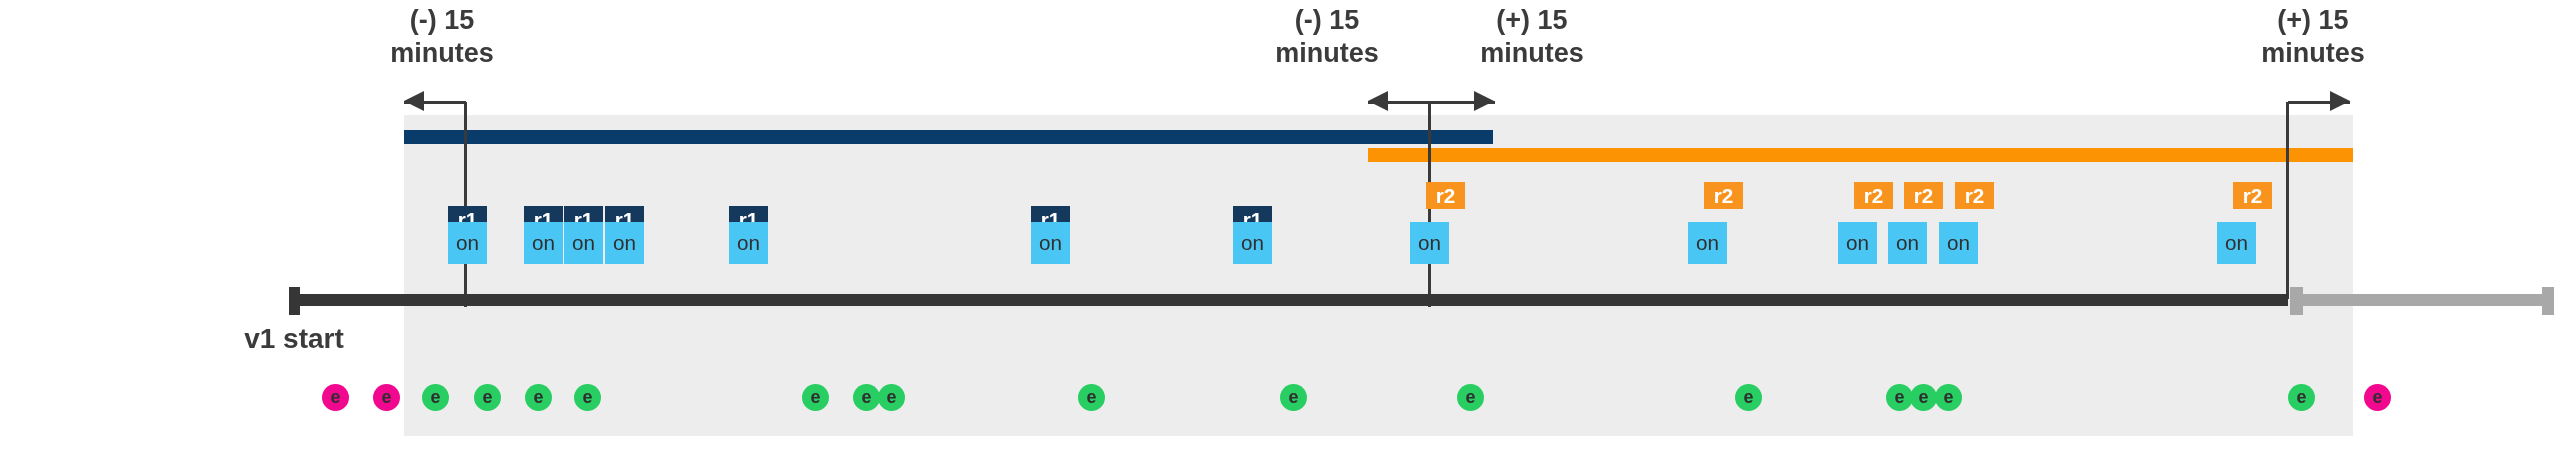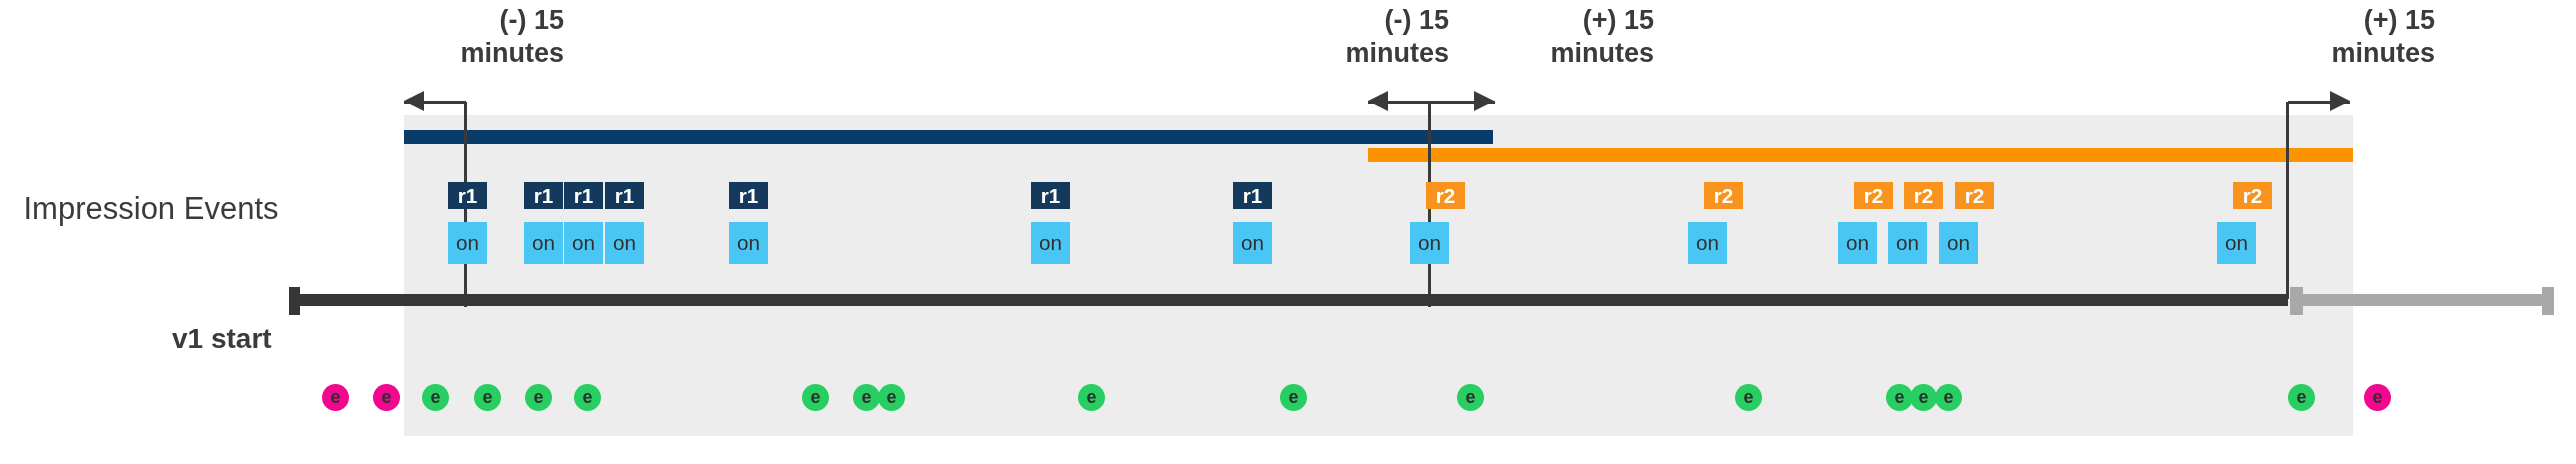--- a/index.html
+++ b/index.html
@@ -11,42 +11,42 @@
   .panel{position:absolute;left:404px;top:115px;width:1949px;height:321px;background:var(--bg-panel);}
   .period-bar{position:absolute;height:14px;}
   .period-bar.r1{background:var(--navy-bar);}
   .period-bar.r2{background:var(--orange-bar);}
   .vline{position:absolute;width:2.8px;background:var(--line-color);}
   .arrow-line{position:absolute;height:2.8px;top:101px;background:var(--line-color);}
   .ah{position:absolute;width:0;height:0;top:91px;border-top:10.3px solid transparent;border-bottom:10.3px solid transparent;}
   .ah.left{border-right:20.7px solid var(--line-color);}
   .ah.right{border-left:20.7px solid var(--line-color);}
   .ann-label{
-    position:absolute;top:3.8px;width:244px;text-align:right;
+    position:absolute;top:3.8px;width:244px;text-align:center;
     font-size:27px;line-height:33px;font-weight:600;color:var(--text);
   }
   .row-label{position:absolute;font-size:31px;font-weight:500;color:var(--text);white-space:nowrap;}
   .imp{position:absolute;width:39px;text-align:center;}
   .imp .rbox{
     position:absolute;left:0;top:182px;width:39px;height:27px;
     display:flex;align-items:center;justify-content:center;
     font-size:20.7px;font-weight:600;color:#ffffff;
   }
-  .imp.r1 .rbox{background:var(--navy-box);}
+  .imp.r1 .rbox{background:var(--navy-box);margin-top:24px;}
   .imp.r2 .rbox{background:var(--orange-box);margin-left:16px;}
   .imp .onbox{
     position:absolute;left:0;top:222px;width:39px;height:42px;
     display:flex;align-items:center;justify-content:center;
     font-size:20.7px;font-weight:500;color:#2f2f2f;background:var(--light-blue);
   }
   .tl-seg{position:absolute;top:294px;height:12.2px;}
   .tl-cap{position:absolute;top:287px;height:28px;}
   .tl-dark{background:var(--timeline-dark);}
   .tl-gray{background:var(--timeline-gray);}
-  .v-label{position:absolute;top:323px;width:244px;text-align:left;font-size:28px;font-weight:600;color:var(--text);}
+  .v-label{position:absolute;top:323px;width:244px;text-align:center;font-size:28px;font-weight:600;color:var(--text);}
   .evt{
     position:absolute;top:384px;width:27px;height:27px;border-radius:50%;
     display:flex;align-items:center;justify-content:center;
     font-size:18px;font-weight:600;color:#2f2f2f;
   }
   .evt.green{background:var(--green);}
   .evt.pink{background:var(--pink);}
 </style>
 </head>
 <body>
@@ -87,21 +87,20 @@
     <div>(+) 15</div>
     <div>minutes</div>
   </div>
 
   <div class="ann-label" style="left: 2191px;">
     <div>(+) 15</div>
     <div>minutes</div>
   </div>
 </div>
 
-  <div class="row-label" style="left:23.5px;top:191px;">Impression Events</div>
 
   <div id="impressions">
   <div class="imp r1" style="left: 448px;">
     <div class="rbox">r1</div>
     <div class="onbox">on</div>
   </div>
 
   <div class="imp r1" style="left: 524px;">
     <div class="rbox">r1</div>
     <div class="onbox">on</div>

